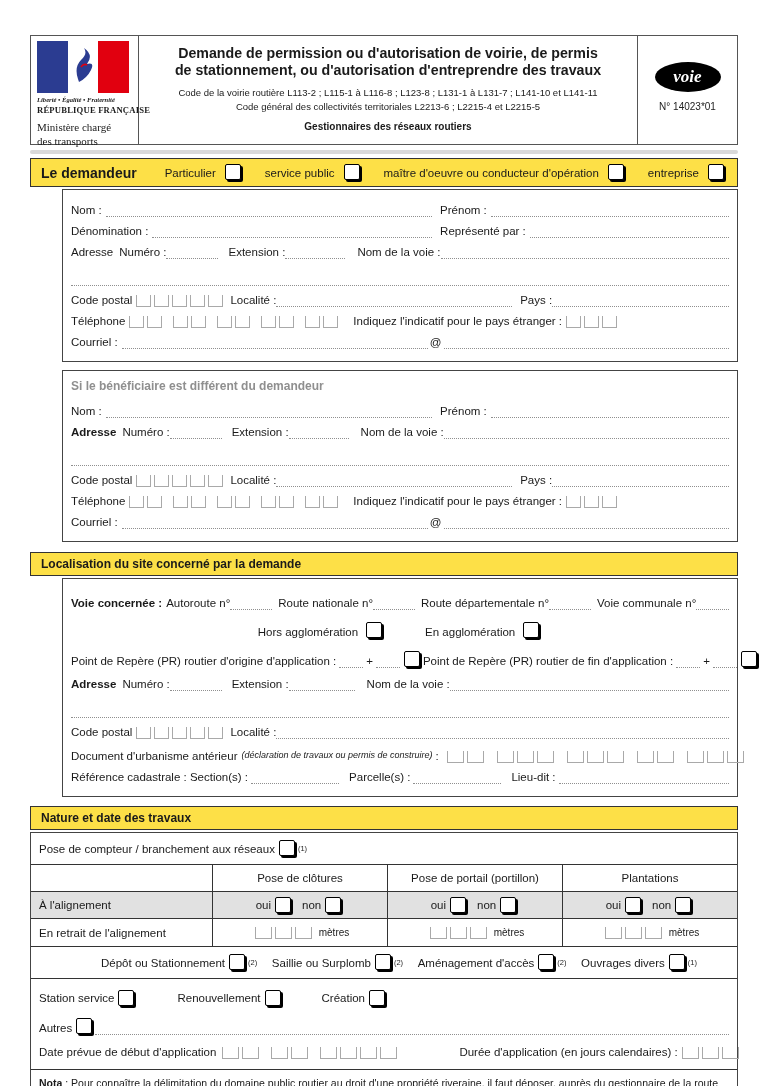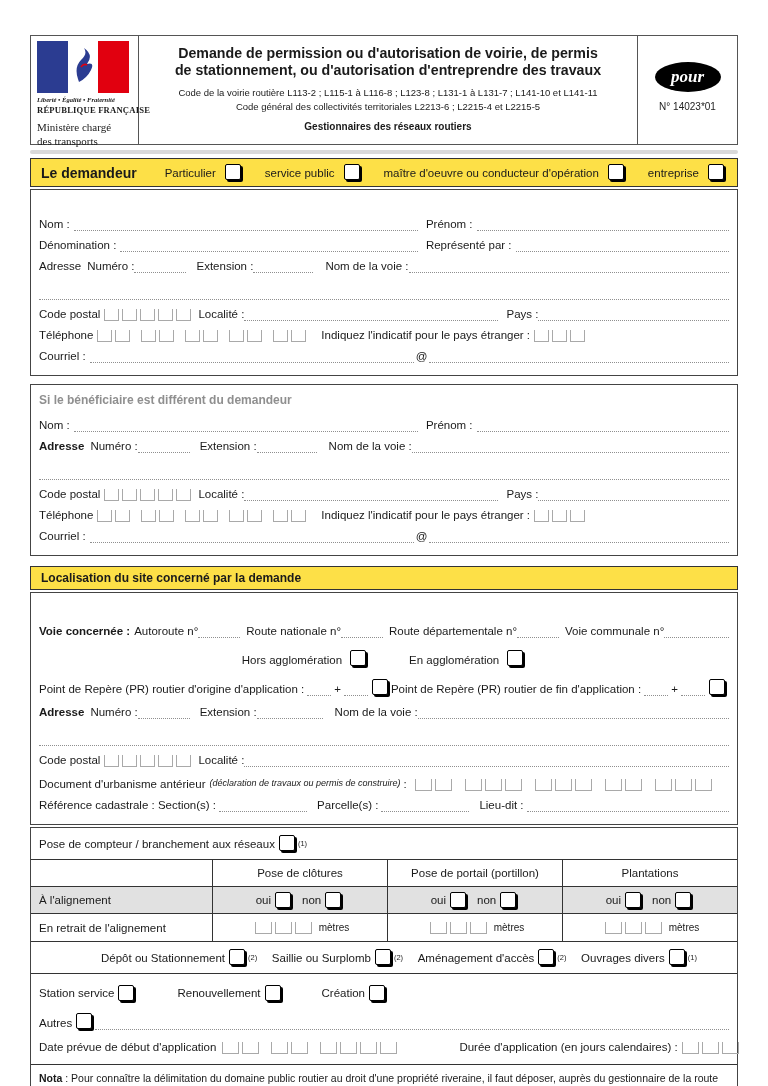--- a/index.html
+++ b/index.html
@@ -24,21 +24,21 @@
   .cerfa-oval{display:inline-block;background:#000;color:#fff;border-radius:50%;width:66px;height:30px;
               line-height:29px;font-family:"Liberation Serif",serif;font-style:italic;font-weight:bold;font-size:17px;}
   .cerfa-num{font-size:10px;margin-top:9px;color:#222;}
   .divider{height:4px;background:#d9d9d9;border-radius:3px;margin:5px 0 4px 0;}
   
   .bar{background:#fde047;border:1.5px solid #333;box-sizing:border-box;display:flex;align-items:center;
        padding:5px 10px;margin-top:3px;}
   .bar-title{font-size:14px;font-weight:bold;}
   .bar-opts{flex:1;display:flex;justify-content:space-between;padding-left:28px;align-items:center;}
   .opt{display:flex;align-items:center;gap:5px;font-size:11.5px;}
-  .sbox{border:1.5px solid #444;box-sizing:border-box;margin-top:2px;padding:28px 8px 2px 8px;}
+  .sbox{border:1.5px solid #444;box-sizing:border-box;margin-top:2px;padding:14px 8px 2px 8px;margin-left:32px;}
   .row{display:flex;align-items:flex-end;margin-bottom:8px;font-size:11.5px;white-space:nowrap;line-height:13px;}
   .row .lbl{flex:none;}
   .b{font-weight:bold;}
   .dots{border-bottom:1.2px dotted #8f8f8f;height:12px;flex:none;}
   .grow{flex:1;}
   .g125{flex:1.25;} .g16{flex:1.6;} .g12{flex:1.2;}
   .pair{display:flex;align-items:flex-end;}
   .pair>.lbl{margin-right:4px;}
   .cb{width:14px;height:14px;background:#fff;border:1.6px solid #000;box-shadow:2px 2px 0 #000;
       border-radius:2px;flex:none;display:inline-block;margin:0 3px 1px 4px;}
@@ -88,21 +88,21 @@
     <div class="hdr-title">
       <div class="t1">Demande de permission ou d'autorisation de voirie, de permis</div>
       <div class="t1">de stationnement, ou d'autorisation d'entreprendre des travaux</div>
       <div class="codes">
         <div>Code de la voirie routière L113-2 ; L115-1 à L116-8 ; L123-8 ; L131-1 à L131-7 ; L141-10 et L141-11</div>
         <div>Code général des collectivités territoriales L2213-6 ; L2215-4 et L2215-5</div>
       </div>
       <div class="gest">Gestionnaires des réseaux routiers</div>
     </div>
     <div class="hdr-cerfa">
-      <span class="cerfa-oval">pour</span>
+      <span class="cerfa-oval">voie</span>
       <div class="cerfa-num">N° 14023*01</div>
     </div>
   </div>
 
   <div class="divider"></div>
 
   <div class="bar">
     <span class="bar-title">Le demandeur</span>
     <div class="bar-opts">
       <span class="opt">
@@ -379,20 +379,23 @@
     <div class="row" style="margin-bottom:10px">
       <span class="lbl">Référence cadastrale : Section(s) :</span>
       <span class="dots" style="width:88px;margin-left:3px"></span>
       <span class="lbl" style="margin-left:10px">Parcelle(s) :</span>
       <span class="dots" style="width:88px;margin-left:3px"></span>
       <span class="lbl" style="margin-left:10px">Lieu-dit :</span>
       <span class="dots grow" style="margin-left:3px"></span>
     </div>
   </div>
 
+  <div class="bar" style="margin-top:9px;padding:4px 10px">
+    <span class="bar-title" style="font-size:12px">Nature et date des travaux</span>
+  </div>
   <div class="nbox">
     <div class="nrow-pad">
       <span>Pose de compteur / branchement aux réseaux</span>
       <span class="cb"></span>
       <sup>(1)</sup>
     </div>
     <div class="ntable">
       <div class="nt first hrow"></div>
       <div class="nt hrow">Pose de clôtures</div>
       <div class="nt hrow">Pose de portail (portillon)</div>

